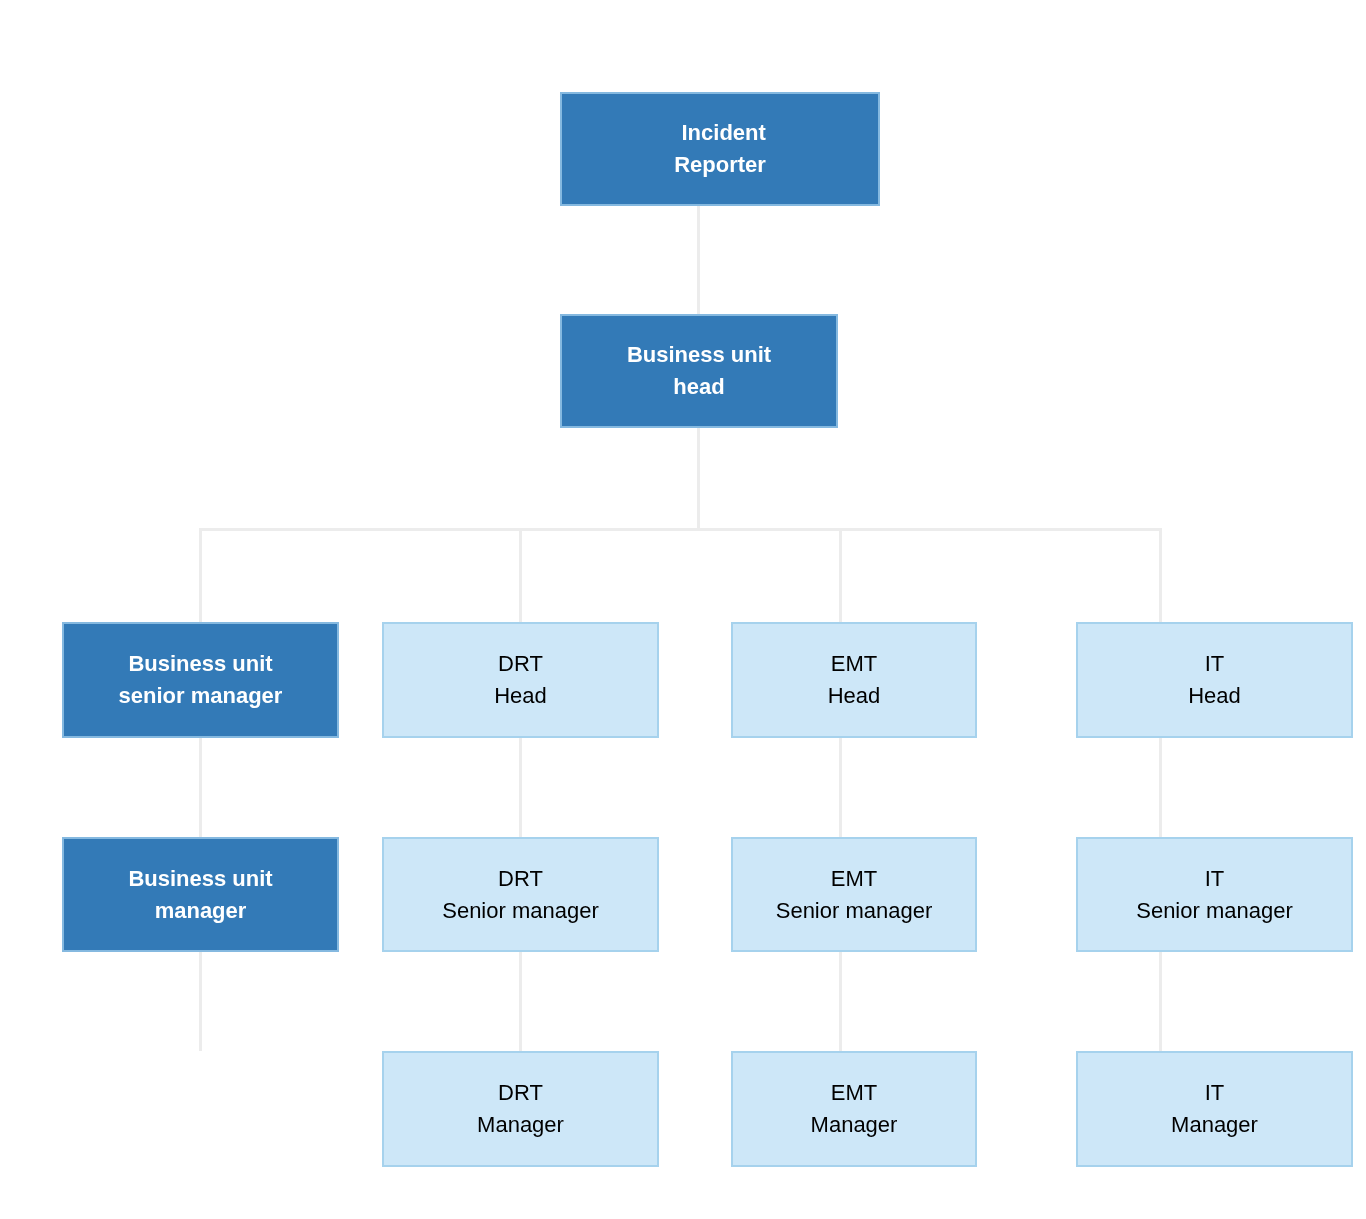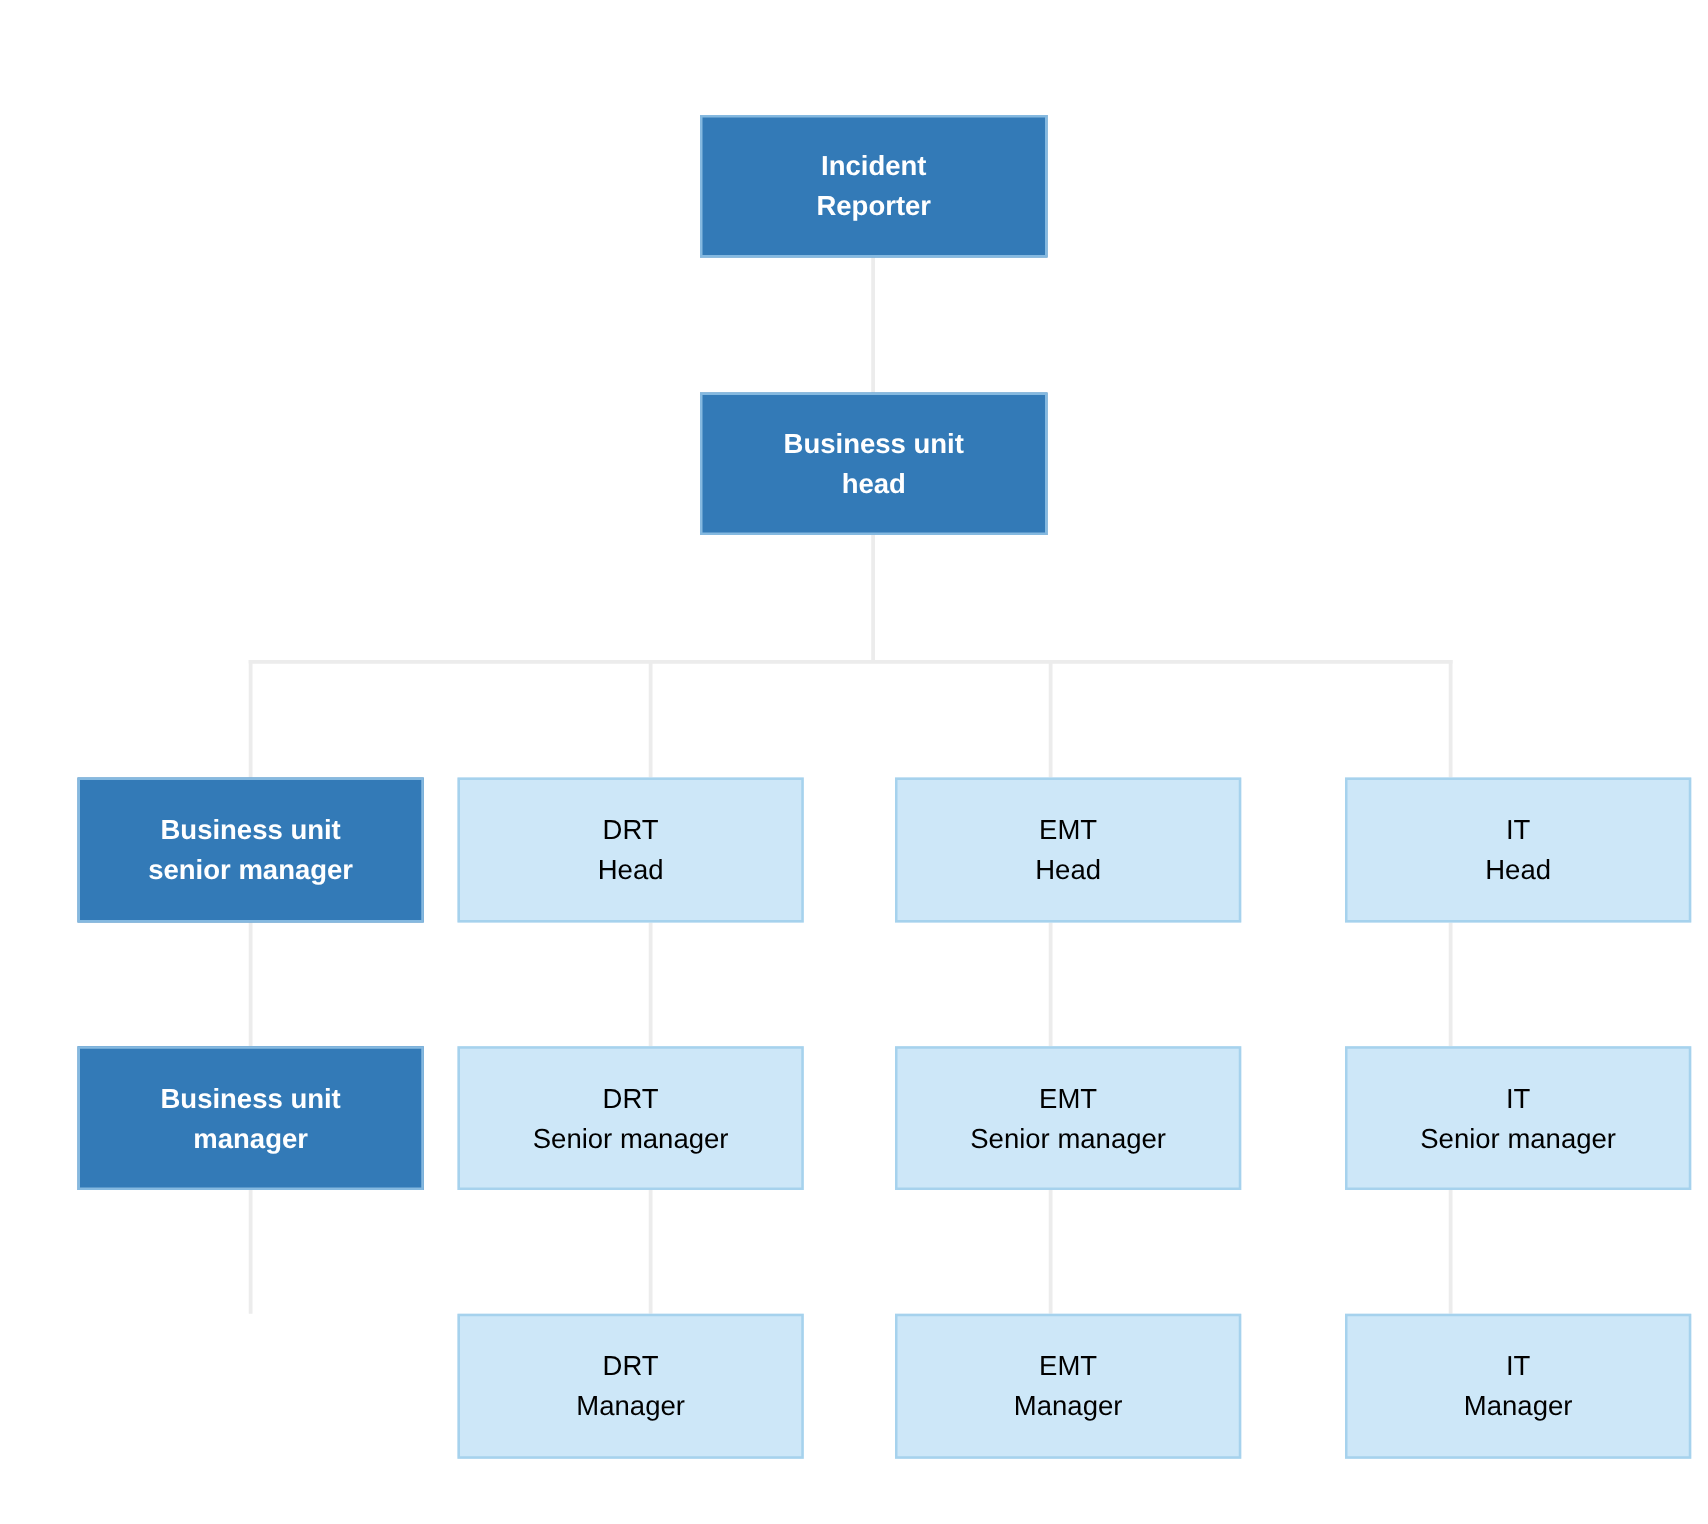--- a/index.html
+++ b/index.html
@@ -39,27 +39,27 @@
     color: var(--secondary-text, #000000);
     font-weight: 400;
   }
   .line {
     position: absolute;
     background: var(--connector, #ececec);
     z-index: 1;
   }
   
   .col1 { left: 62px;  width: 277px; }
-  .col2 { left: 366px; width: 277px; }
-  .col3 { left: 716px; width: 277px; }
+  .col2 { left: 382px; width: 277px; }
+  .col3 { left: 731px; width: 246px; }
   .col4 { left: 1076px; width: 277px; }
   .row1 { top: 622px;  height: 116px; }
   .row2 { top: 837px;  height: 115px; }
   .row3 { top: 1051px; height: 116px; }
-  #n-ir  { left: 560px; top: 92px;  width: 278px; height: 114px; }
+  #n-ir  { left: 560px; top: 92px;  width: 320px; height: 114px; text-align: right; }
   #n-buh { left: 560px; top: 314px; width: 278px; height: 114px; }
 </style>
 </head>
 <body>
 
 <div class="canvas">
 
   <div class="line" style="left:697px; top:206px; width:3px; height:108px;"></div>
   <div class="line" style="left:697px; top:428px; width:3px; height:100px;"></div>
   <div class="line" style="left:199px; top:528px; width:963px; height:3px;"></div>

